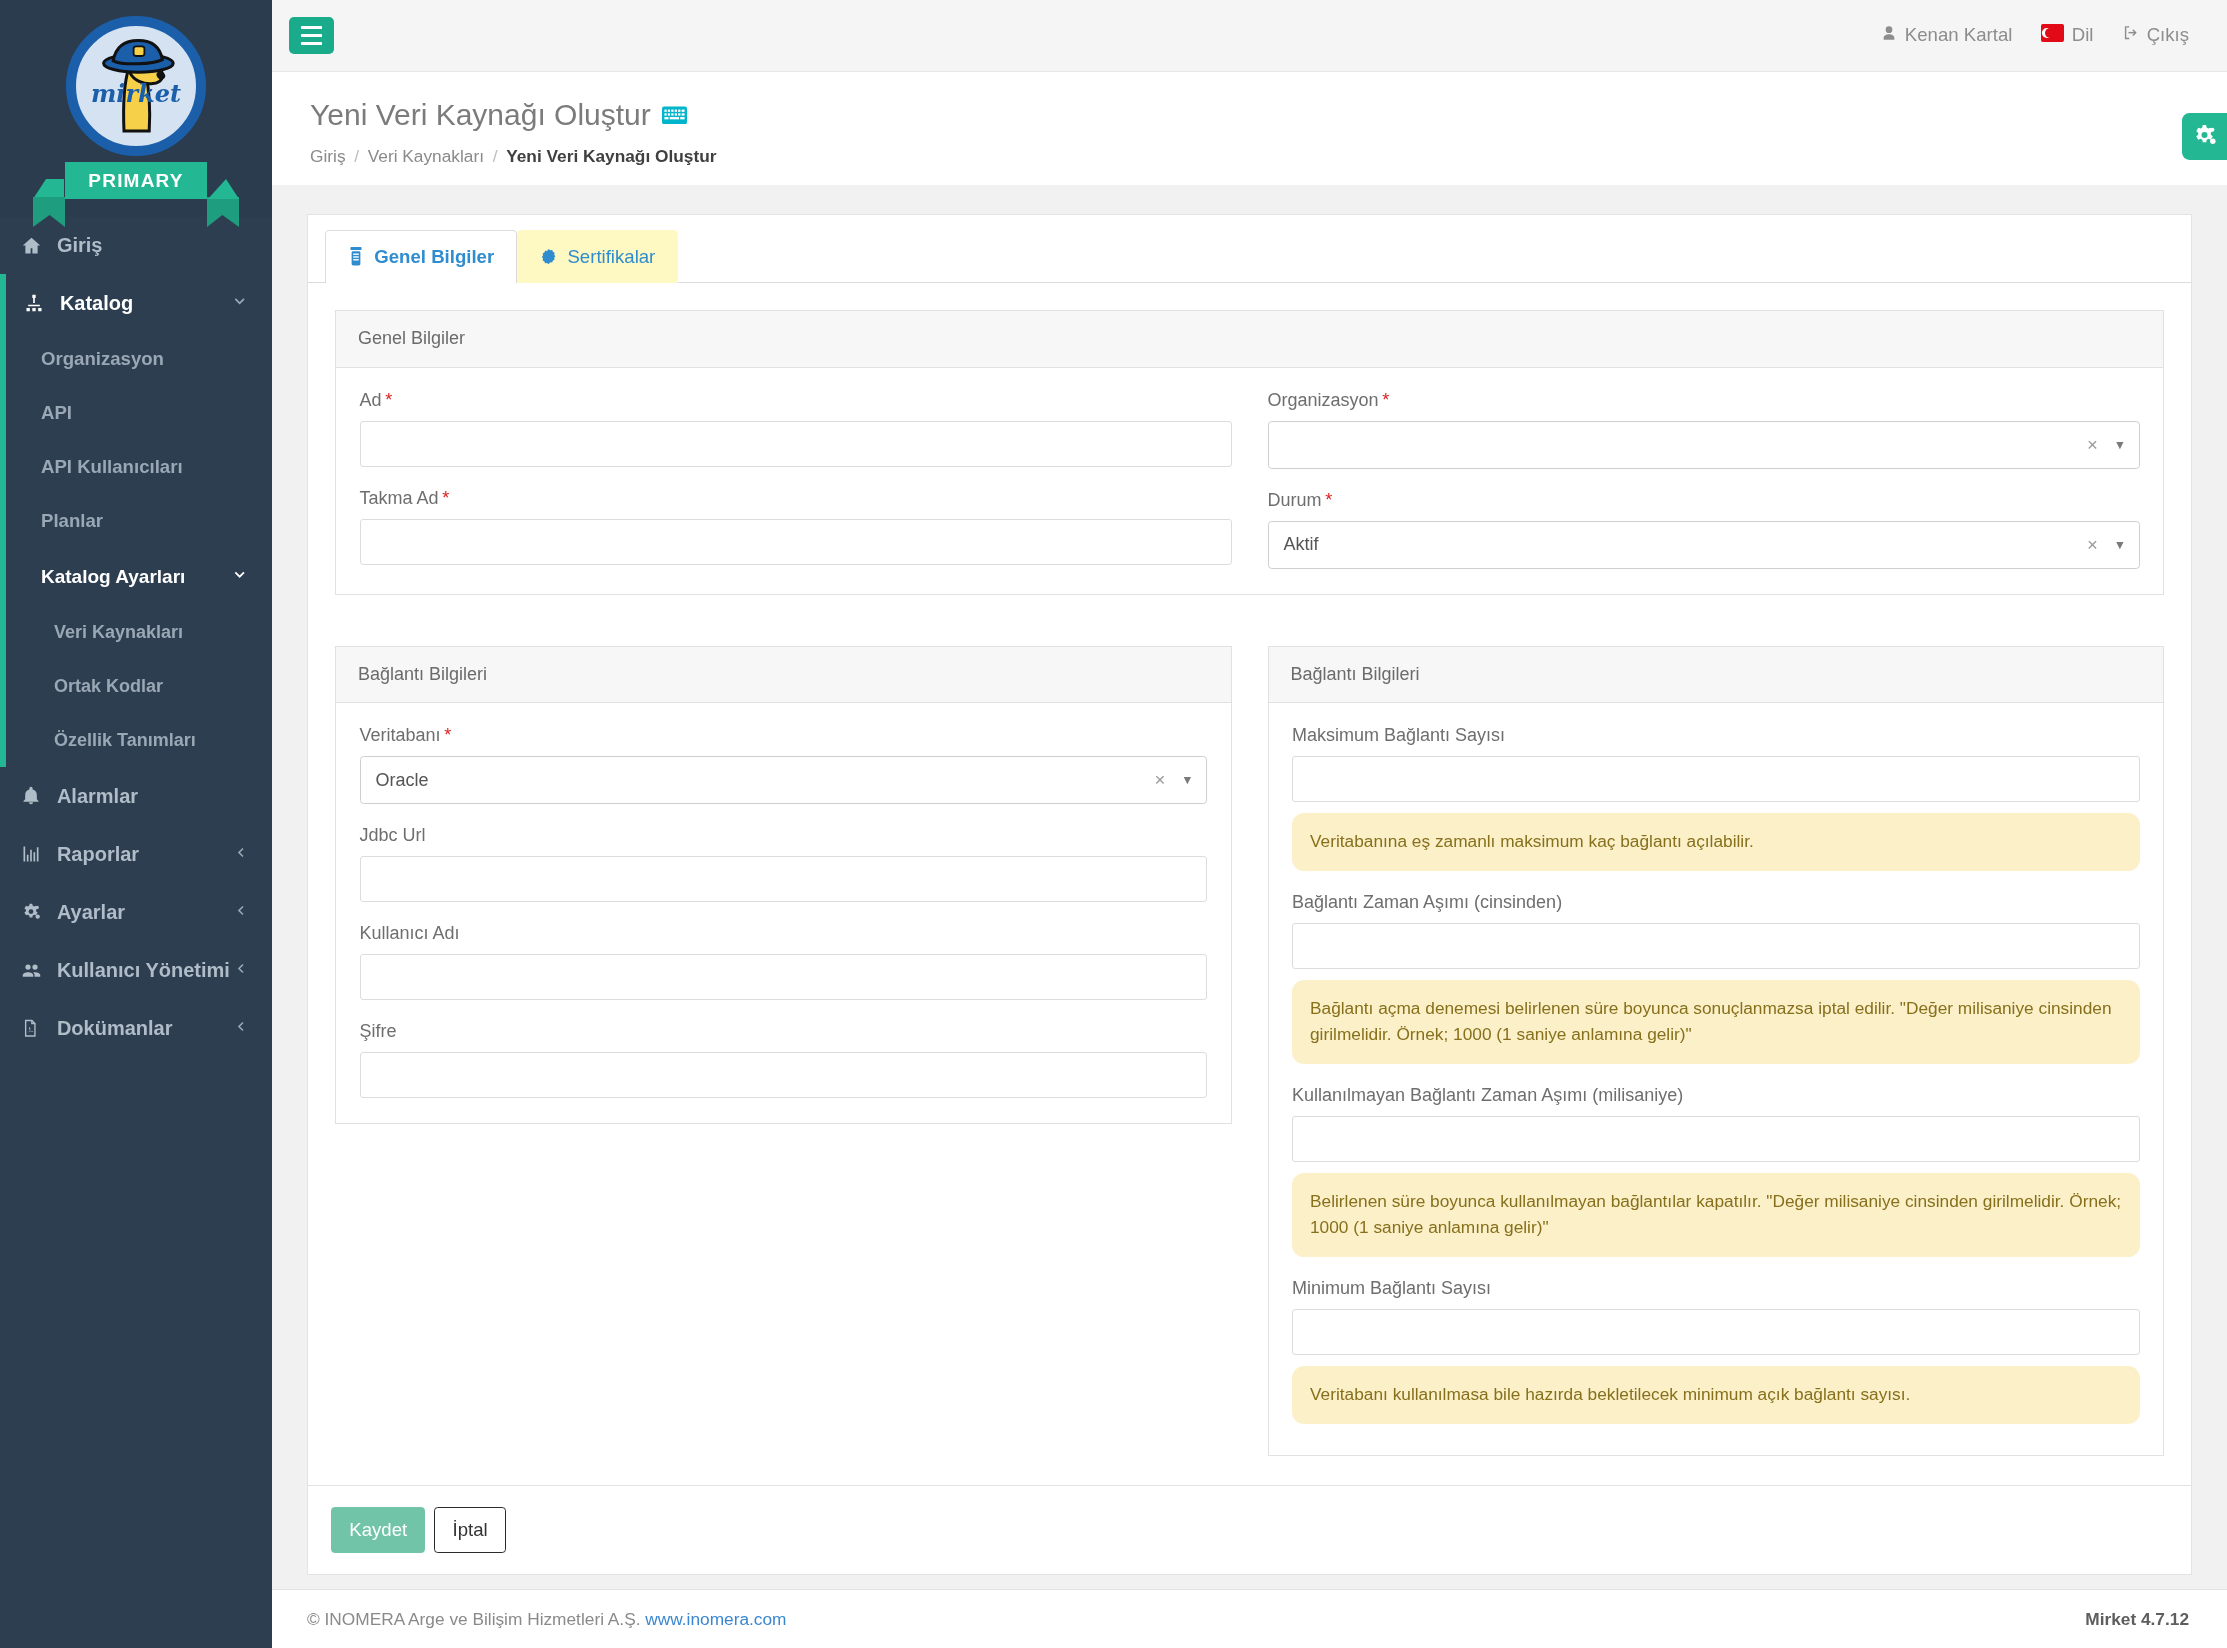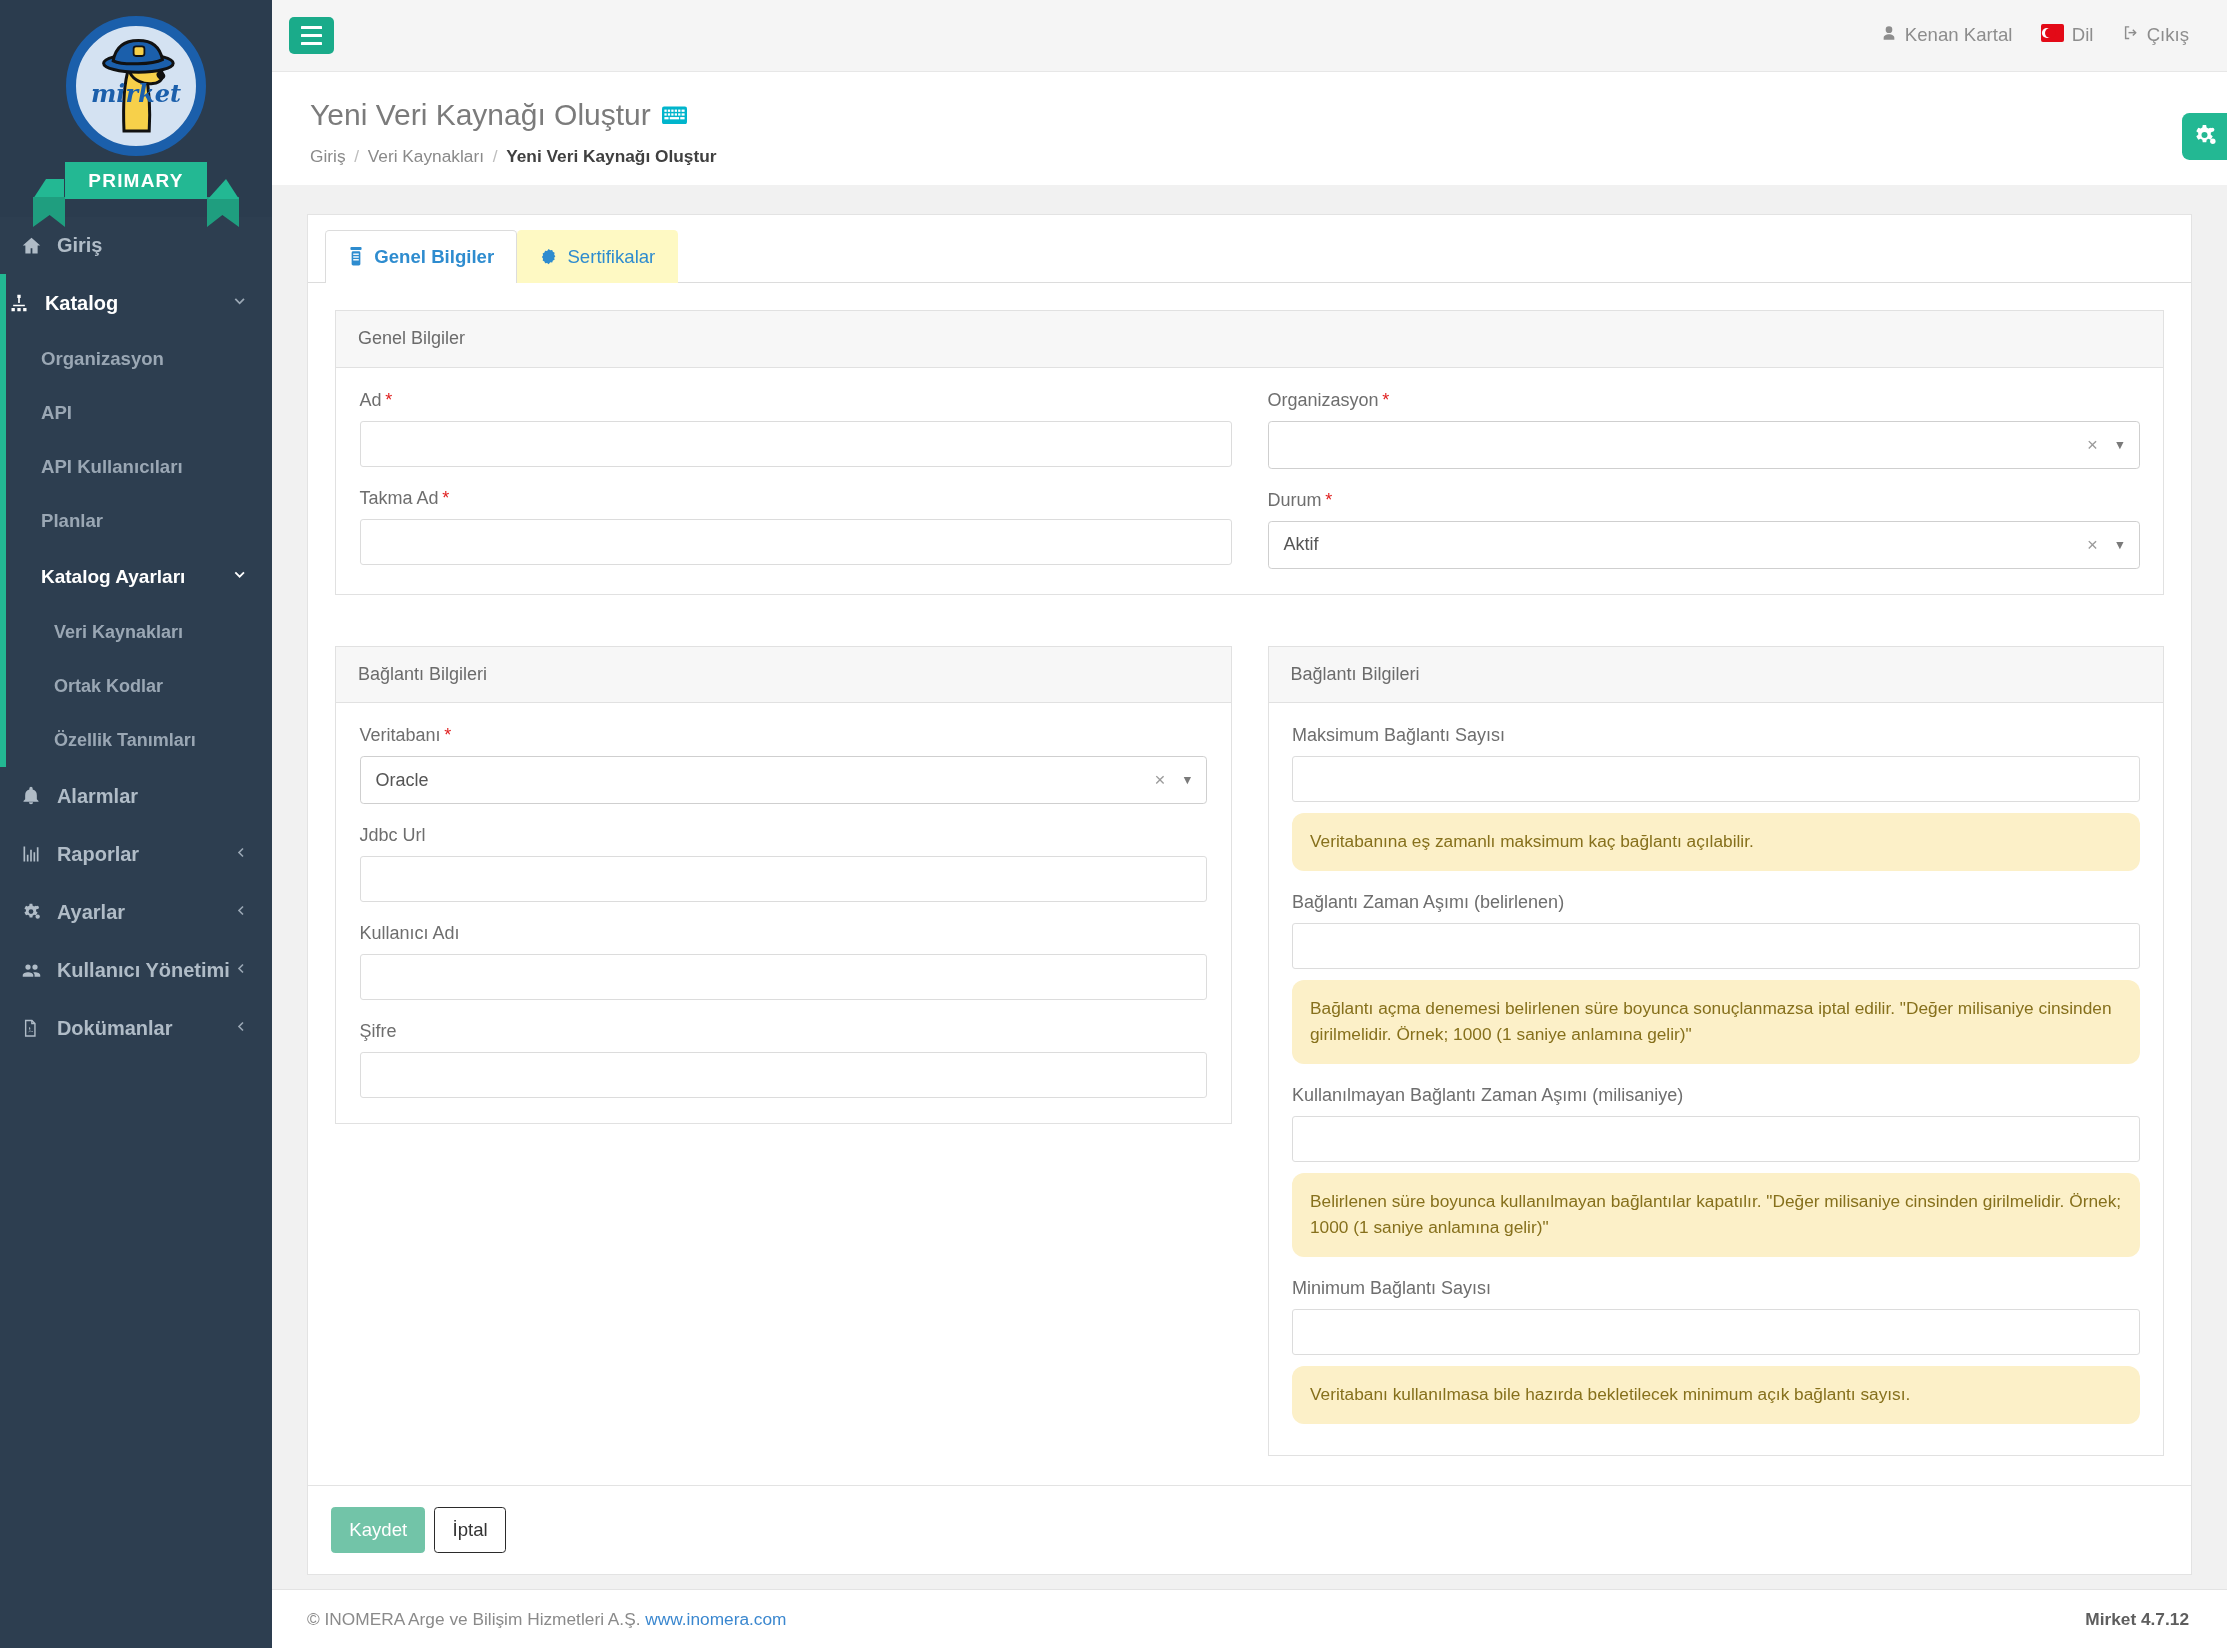--- a/index.html
+++ b/index.html
@@ -67,21 +67,21 @@
     width: 28.5px; display: inline-flex; align-items: center;
     justify-content: flex-start; margin-right: 7.4px;
     color: #b0bcc7;
   }
   .nav-item .chev {
     position: absolute; right: 23.5px; top: 50%; transform: translateY(-50%);
     color: #9aa7b4;
   }
   .nav-group { background: #2d3e50; }
   .nav-group.active { border-left: 6.2px solid #23b893; }
-  .nav-group.active > .nav-item { padding-left: 3px; color: #ffffff; }
+  .nav-group.active > .nav-item { padding-left: 18px; color: #ffffff; }
   .nav-group.active > .nav-item .ico { color: #ffffff; }
   .subnav-item {
     height: 54px; display: flex; align-items: center;
     padding-left: 35px; color: #9aa7b4; font-size: 18.6px; font-weight: bold;
     cursor: pointer;
   }
   .subnav-item.deep { padding-left: 48px; font-size: 18px; }
   .sub-group-title {
     height: 57px; display: flex; align-items: center;
     padding-left: 35px; color: #ffffff; font-size: 19px; font-weight: bold;
@@ -567,21 +567,21 @@
                 <div class="card-head">Bağlantı Bilgileri</div>
                 <div class="card-body">
 
                   <div class="field">
                     <label class="lbl">Maksimum Bağlantı Sayısı</label>
                     <input class="inp" type="text" value="" style="">
                     <div class="alert">Veritabanına eş zamanlı maksimum kaç bağlantı açılabilir.</div>
                   </div>
 
                   <div class="field">
-                    <label class="lbl">Bağlantı Zaman Aşımı (belirlenen)</label>
+                    <label class="lbl">Bağlantı Zaman Aşımı (cinsinden)</label>
                     <input class="inp" type="text" value="" style="">
                     <div class="alert">Bağlantı açma denemesi belirlenen süre boyunca sonuçlanmazsa iptal edilir. "Değer milisaniye cinsinden girilmelidir. Örnek; 1000 (1 saniye anlamına gelir)"</div>
                   </div>
 
                   <div class="field">
                     <label class="lbl">Kullanılmayan Bağlantı Zaman Aşımı (milisaniye)</label>
                     <input class="inp" type="text" value="" style="">
                     <div class="alert">Belirlenen süre boyunca kullanılmayan bağlantılar kapatılır. "Değer milisaniye cinsinden girilmelidir. Örnek; 1000 (1 saniye anlamına gelir)"</div>
                   </div>
 

